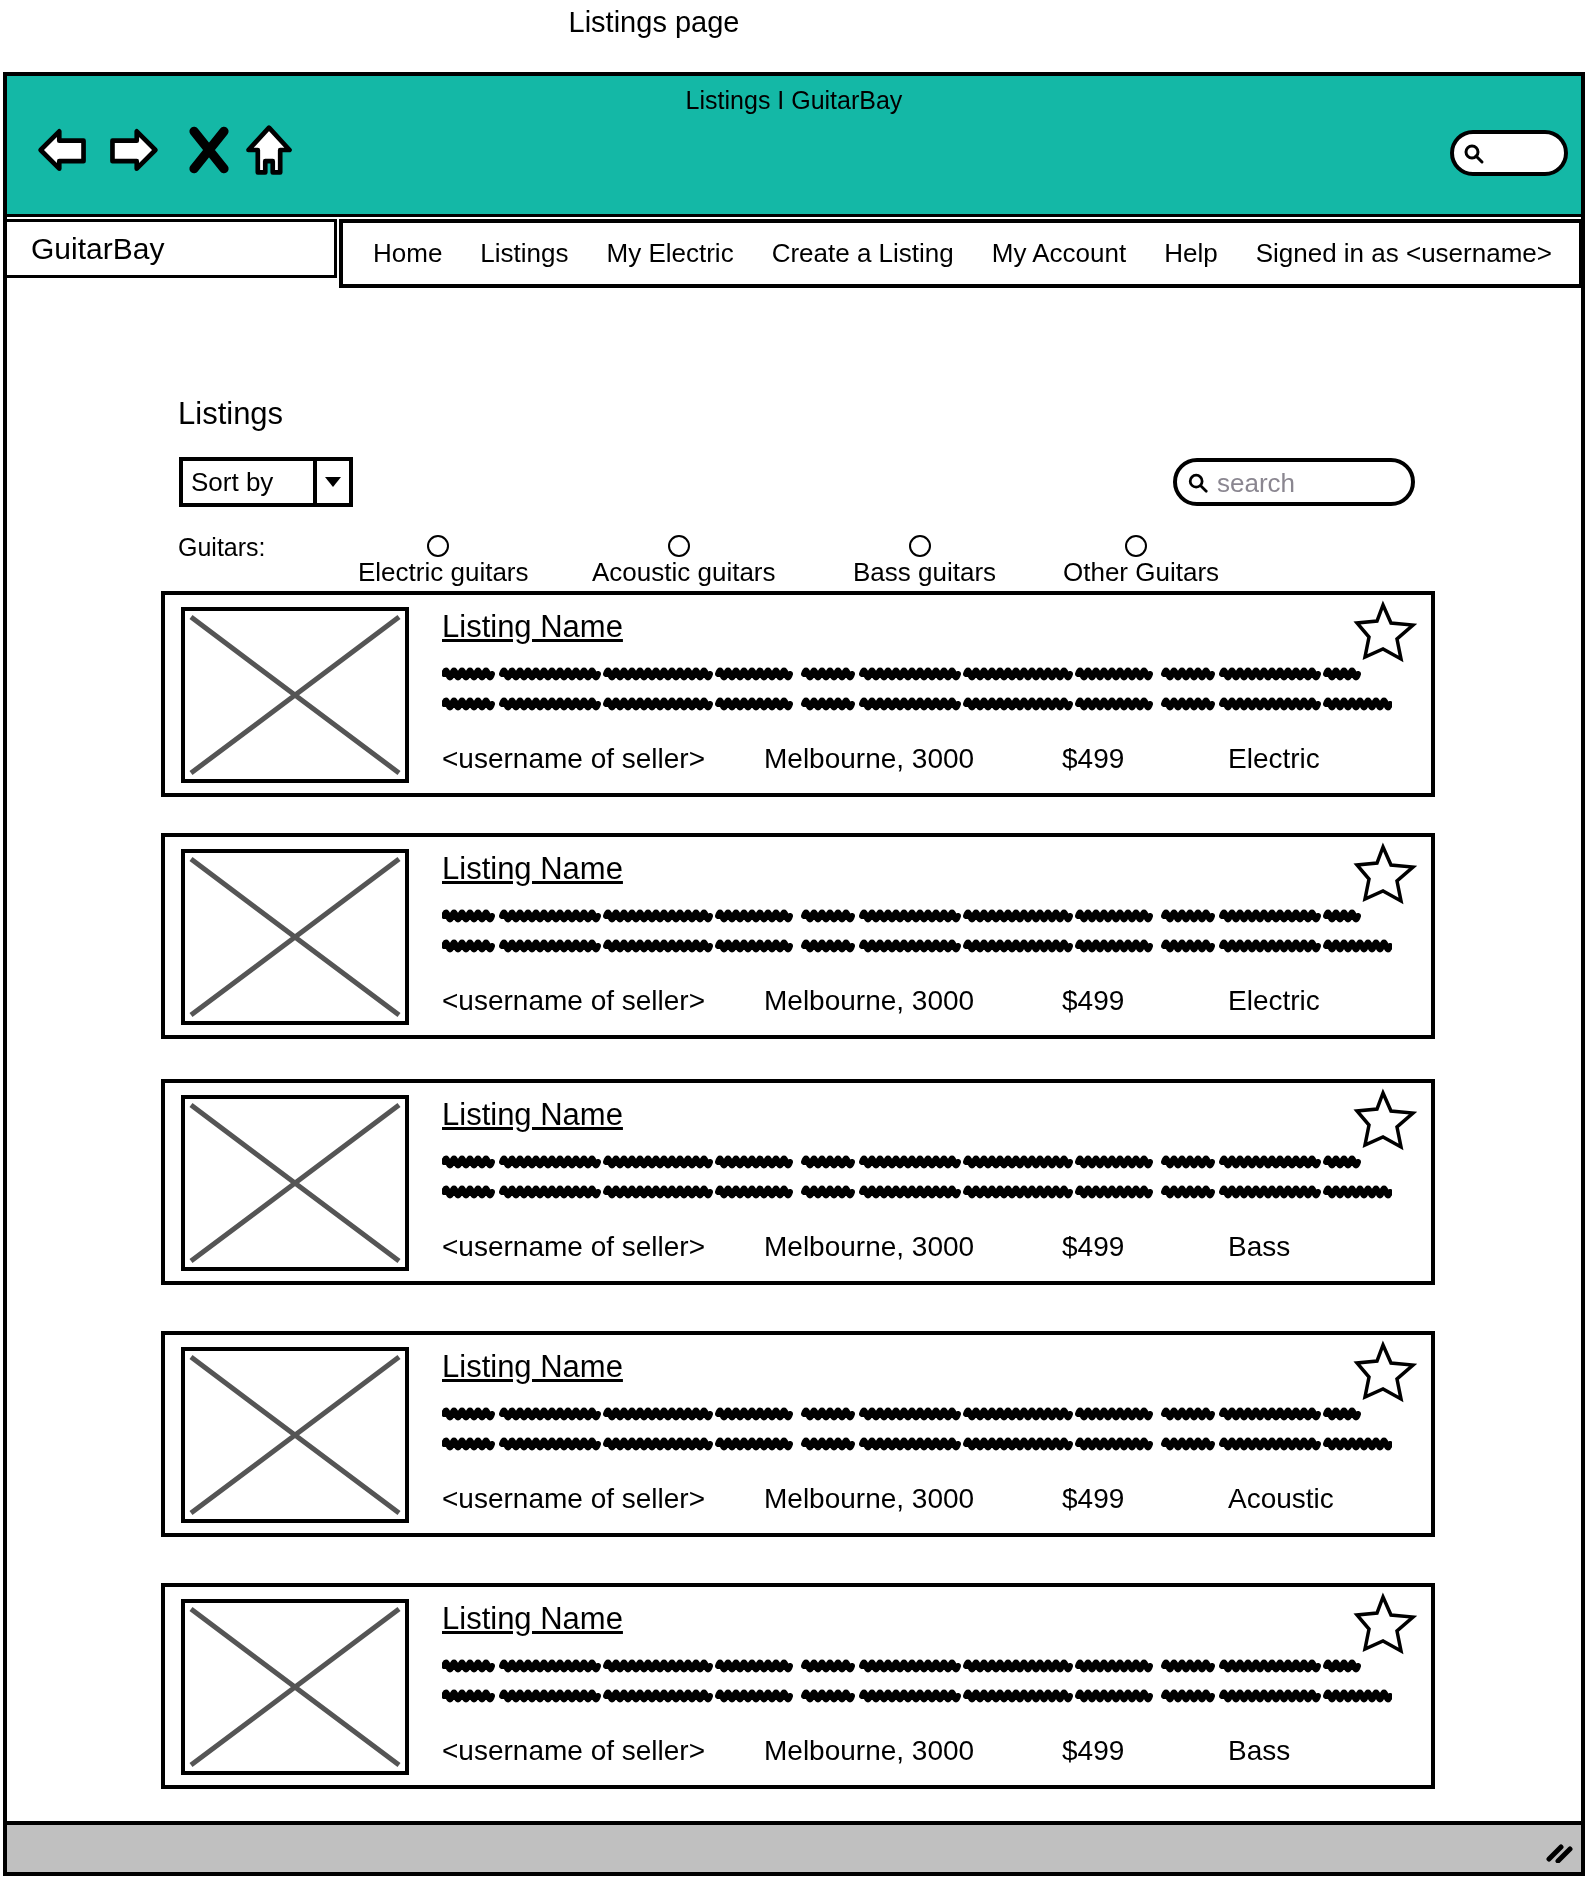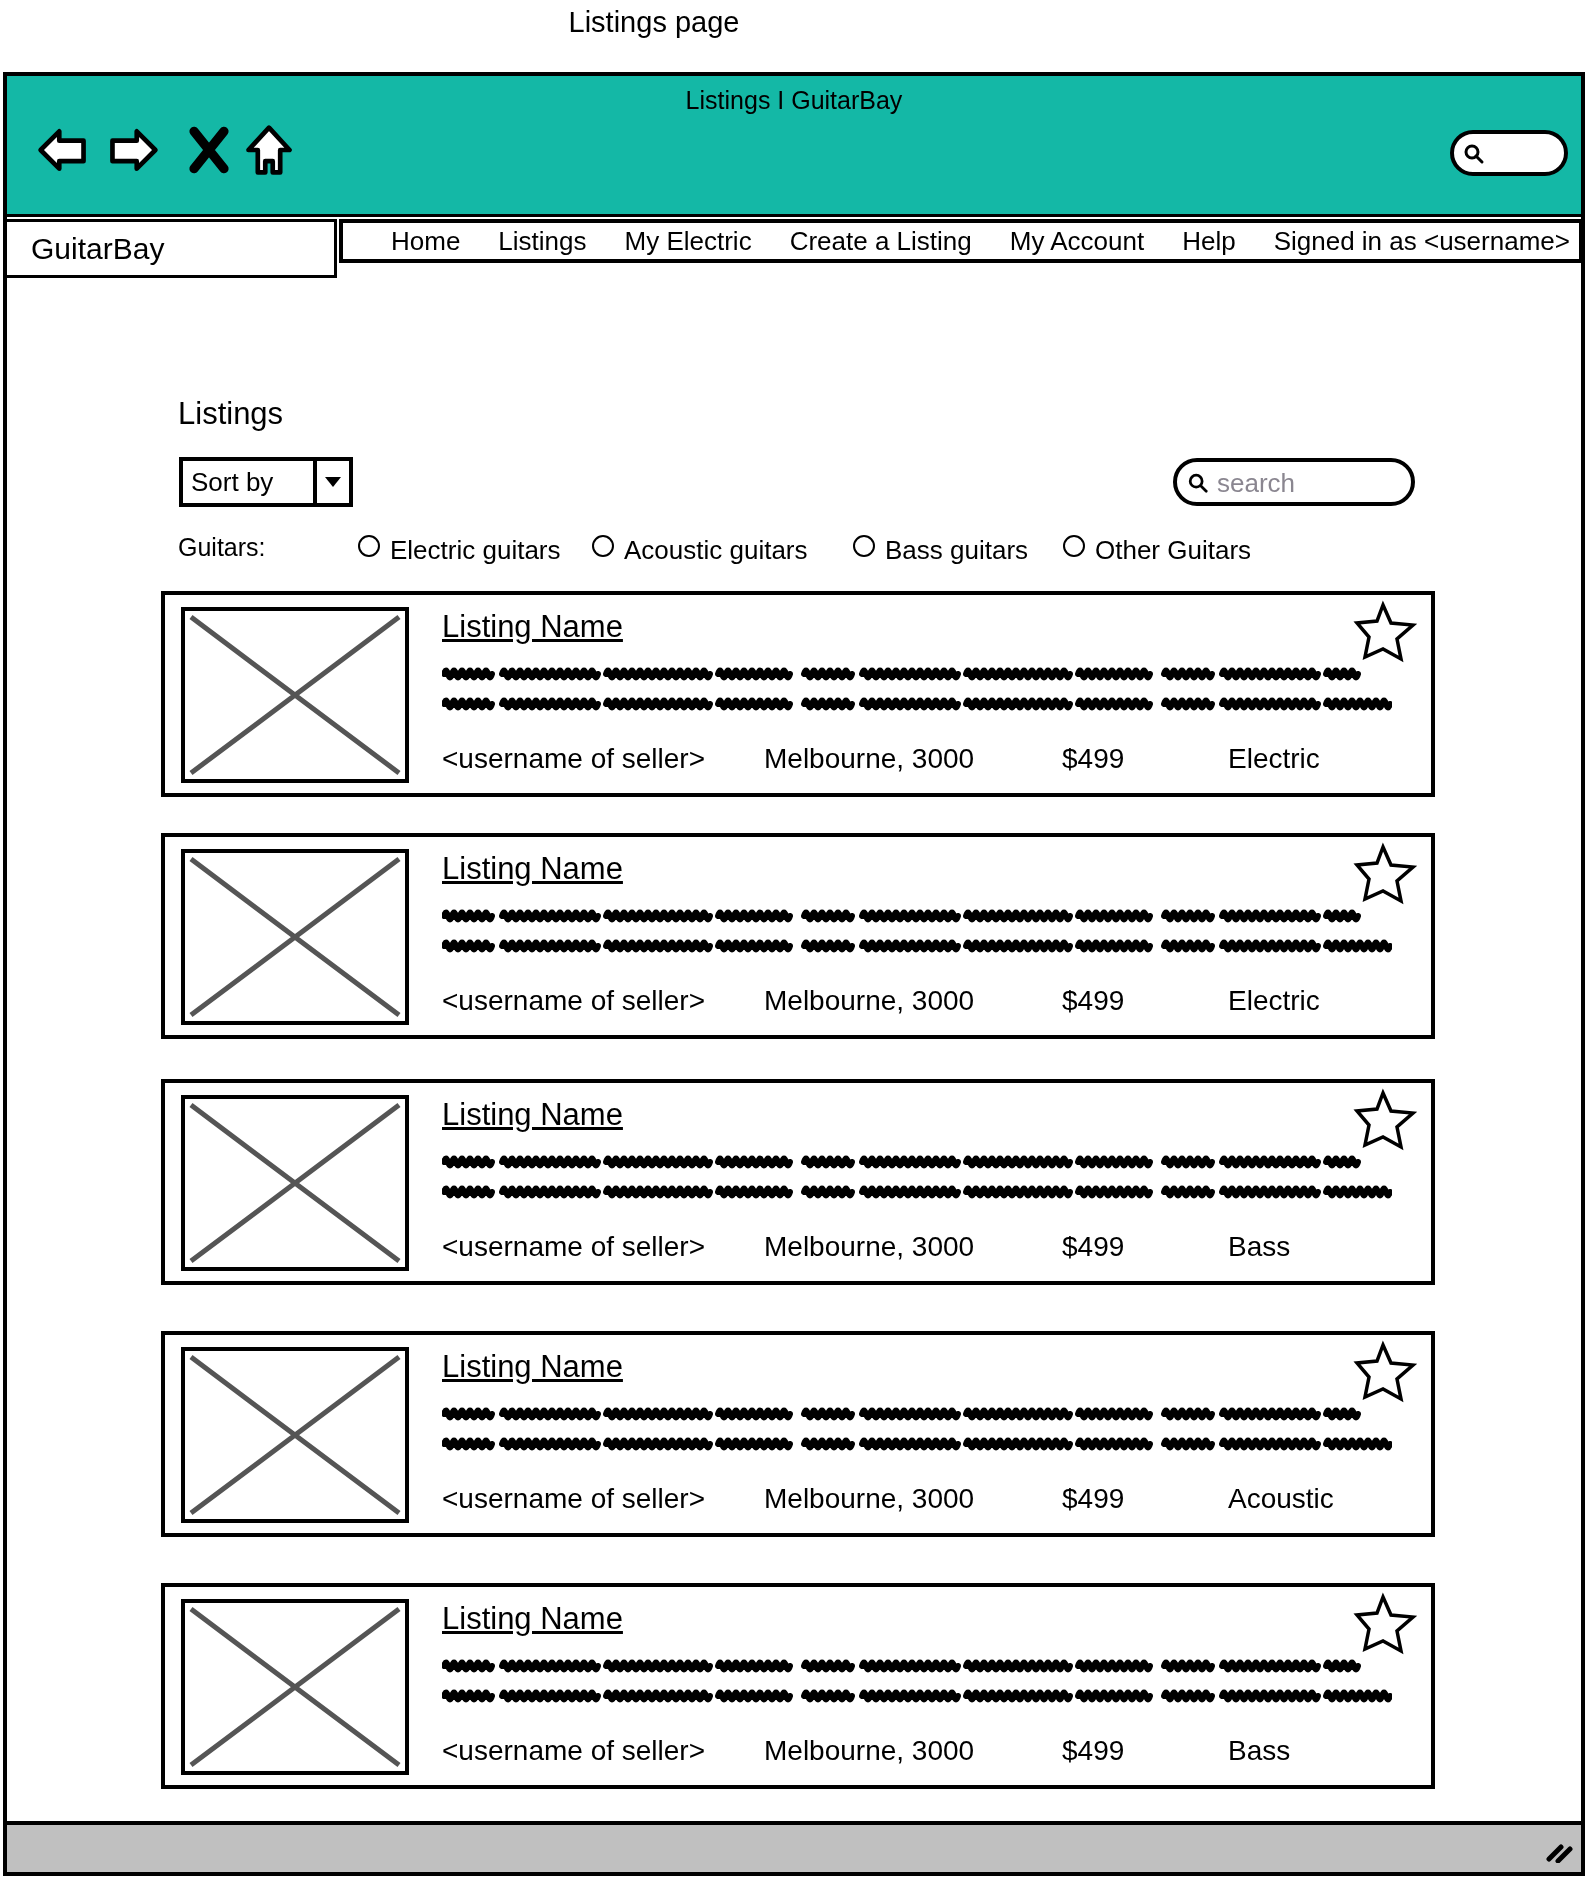--- a/index.html
+++ b/index.html
@@ -13,39 +13,39 @@
   .chrome { position: absolute; left: 0; top: 0; width: 100%; height: 141px; background: #14b8a6; border-bottom: 3px solid #000; }
   .chrome-title { position: absolute; left: 0; top: 10px; width: 100%; text-align: center; font-size: 25px; }
   .nav-icon { position: absolute; top: 44px; width: 60px; height: 60px; display: flex; align-items: center; justify-content: center; cursor: pointer; }
   .nav-icon svg { width: 56px; height: 56px; }
   .url-bar { position: absolute; left: 305px; top: 60px; width: 1106px; height: 38px; border: 4px solid #000; border-radius: 6px; background: #fff; font-size: 25px; padding: 2px 10px; line-height: 28px; }
   .browser-search { position: absolute; left: 1443px; top: 54px; width: 118px; height: 46px; border: 4px solid #000; border-radius: 24px; background: #fff; }
   .browser-search svg { position: absolute; left: 8px; top: 8px; width: 24px; height: 24px; }
 
   .navbar { position: absolute; left: 0; top: 143px; width: 100%; height: 59px; }
   .brand { position: absolute; left: 0; top: 0; width: 330px; height: 59px; border: 3px solid #000; border-left: none; background: #fff; font-size: 30px; padding: 8px 24px; line-height: 38px; }
-  .menu { position: absolute; left: 332px; top: 0; width: 1244px; height: 44px; border: 4px solid #000; background: #fff; display: flex; align-items: center; padding-left: 48px; }
+  .menu { position: absolute; left: 332px; top: 0; width: 1244px; height: 69px; border: 4px solid #000; background: #fff; display: flex; align-items: center; padding-left: 30px; }
   .menu-item { font-size: 26px; margin-right: 38px; cursor: pointer; white-space: nowrap; }
   .menu-item.user { margin-right: 6px; text-align: center; }
 
   .content { position: absolute; left: 0; top: 205px; width: 100%; }
   .heading { position: absolute; left: 171px; top: 115px; font-size: 31px; }
   .sort { position: absolute; left: 172px; top: 176px; width: 174px; height: 50px; border: 4px solid #000; background: #fff; cursor: pointer; }
   .sort-label { position: absolute; left: 8px; top: 6px; font-size: 26px; }
   .sort-arrow { position: absolute; right: 0; top: 0; width: 36px; height: 100%; border-left: 4px solid #000; display: flex; align-items: center; justify-content: center; }
   .sort-arrow .tri { width: 0; height: 0; border-left: 8px solid transparent; border-right: 8px solid transparent; border-top: 10px solid #000; }
 
   .search { position: absolute; left: 1166px; top: 177px; width: 242px; height: 48px; border: 4px solid #000; border-radius: 26px; background: #fff; cursor: text; }
   .search svg { position: absolute; left: 10px; top: 10px; width: 22px; height: 22px; }
   .search-input { position: absolute; left: 40px; top: 4px; width: 190px; height: 34px; border: none; outline: none; font-size: 26px; color: #8a8690; background: transparent; font-family: "Liberation Sans", sans-serif; }
   .search-input::placeholder { color: #8a8690; }
 
   .filters { position: absolute; left: 171px; top: 252px; width: 1200px; height: 40px; }
   .filters-label { position: absolute; left: 0; top: 0; font-size: 25px; }
-  .filter { position: absolute; top: 2px; display: flex; align-items: flex-start; cursor: pointer; }
+  .filter { position: absolute; top: 2px; display: flex; align-items: center; cursor: pointer; flex-direction: column; }
   .radio { width: 22px; height: 22px; border: 2px solid #000; border-radius: 50%; margin-right: 10px; background: #fff; }
   .filter-label { font-size: 26px; white-space: nowrap; }
 
   .card { position: absolute; left: 154px; width: 1274px; height: 206px; border: 4px solid #000; background: #fff; }
   .thumb { position: absolute; left: 16px; top: 12px; width: 228px; height: 176px; border: 4px solid #000; background: #fff; }
   .thumb svg { position: absolute; left: 0; top: 0; width: 100%; height: 100%; }
   .card-title { position: absolute; left: 277px; top: 14px; font-size: 31px; text-decoration: underline; cursor: pointer; }
   .scribble { position: absolute; left: 277px; height: 16px; }
   .scribble svg { width: 100%; height: 100%; }
   .meta { position: absolute; top: 148px; font-size: 28px; white-space: nowrap; }

